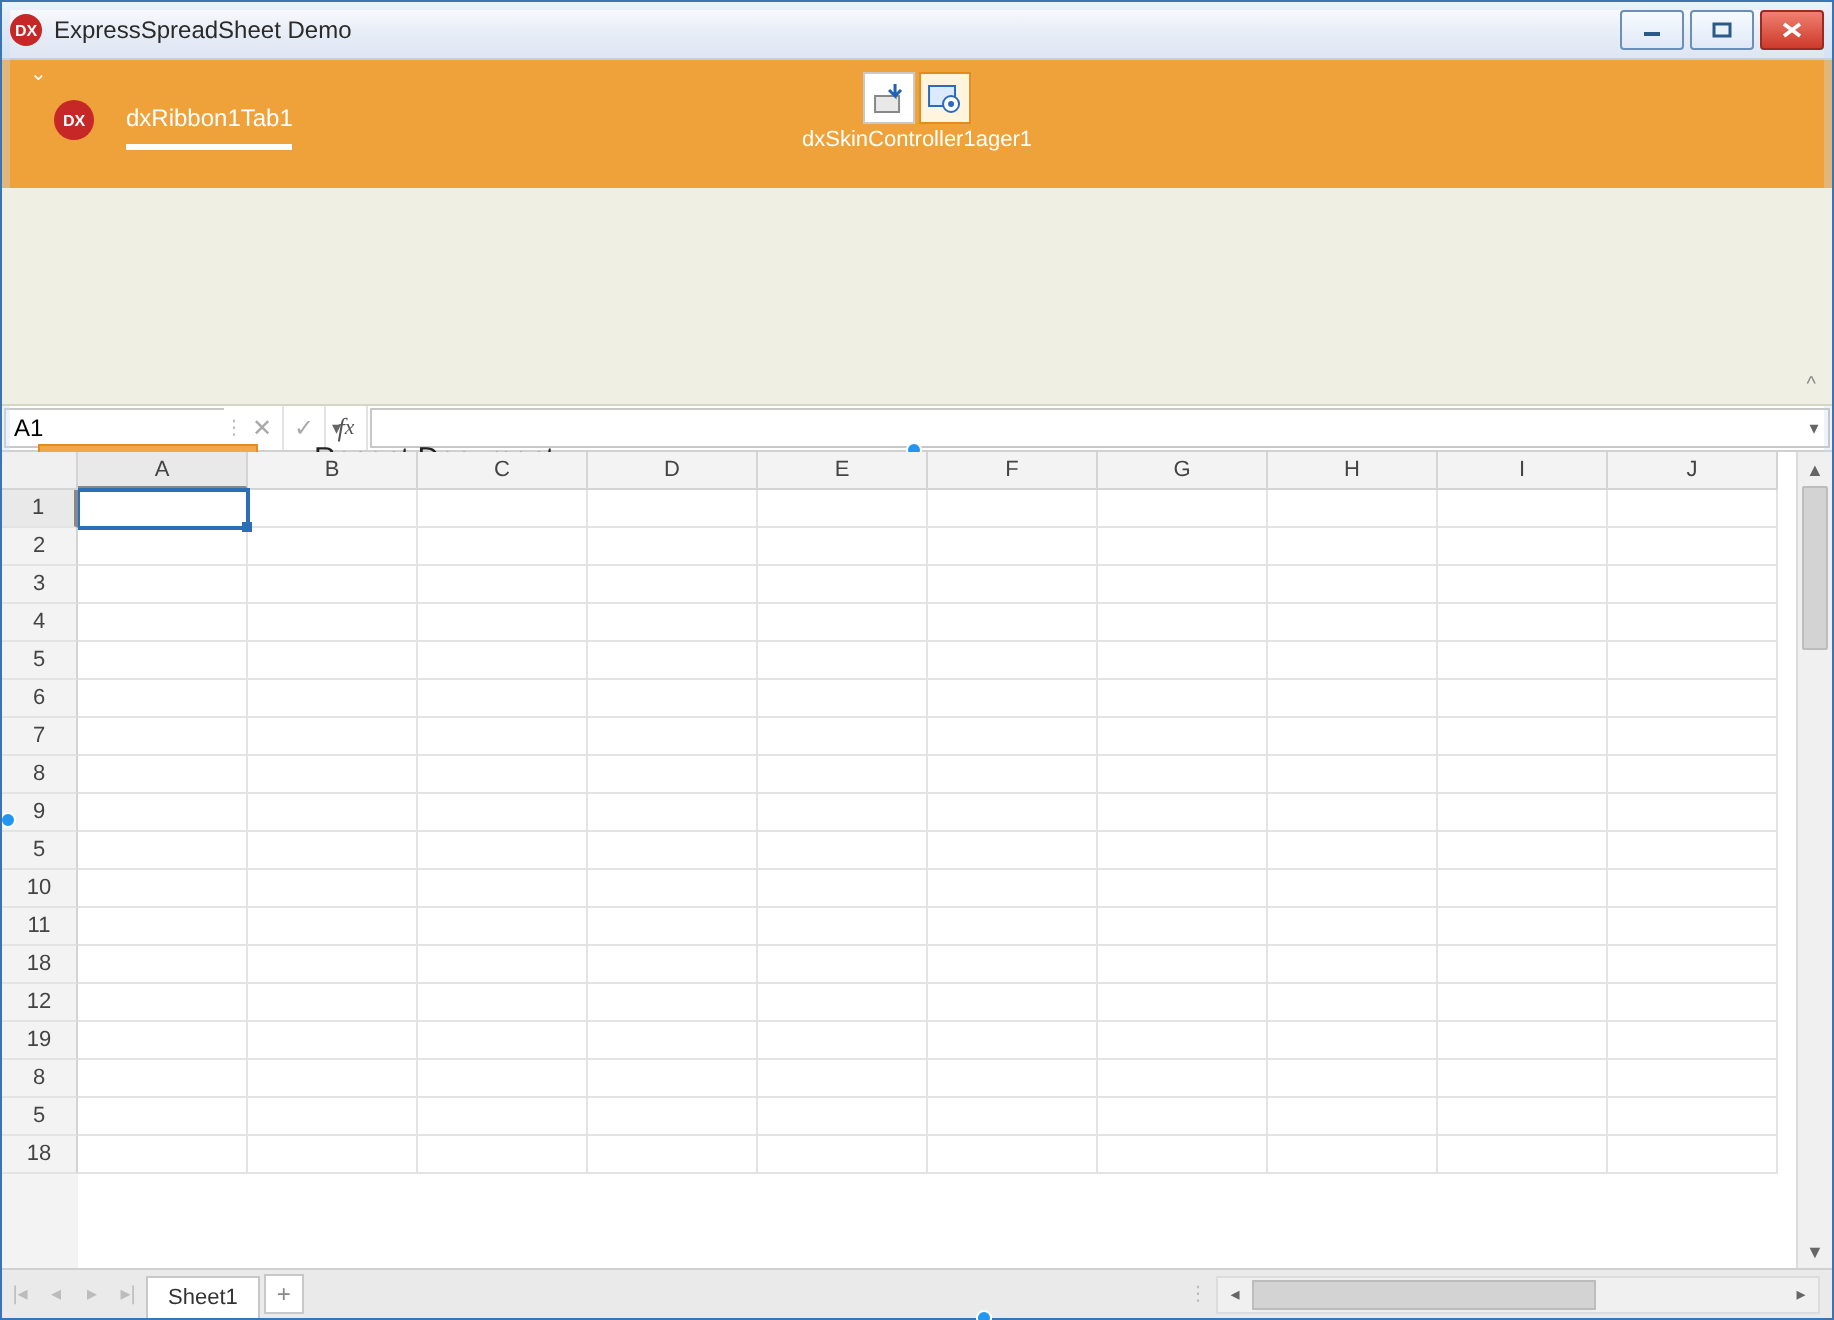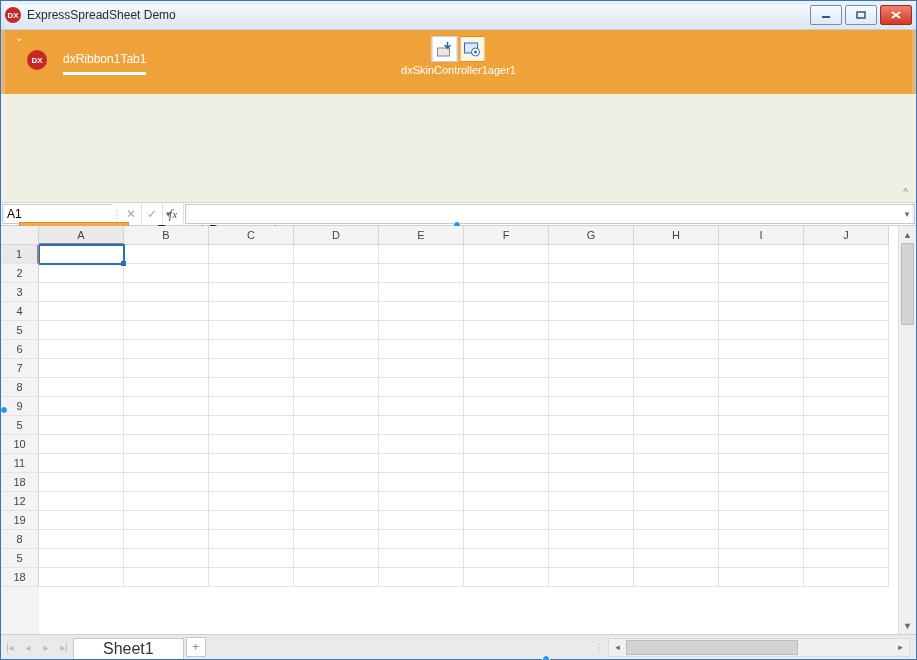--- a/index.html
+++ b/index.html
@@ -51,21 +51,21 @@
 .row{display:flex;height:19px}
 .cell{width:85px;flex-shrink:0;box-sizing:border-box;border-right:1px solid #e3e3e3;border-bottom:1px solid #e3e3e3}
 .sel-rect{position:absolute;border:2px solid #2b6fb6;box-sizing:border-box;pointer-events:none}
 .sel-handle{position:absolute;width:5px;height:5px;background:#2b6fb6;right:-3px;bottom:-3px}
 .vscroll{position:absolute;right:0;top:0;bottom:0;width:17px;background:#f0f0f0;border-left:1px solid #dcdcdc;display:flex;flex-direction:column}
 .vs-btn{height:17px;display:flex;align-items:center;justify-content:center;color:#666;font-size:9px;cursor:pointer;background:#f0f0f0}
 .vs-track{flex:1;position:relative}
 .vs-thumb{position:absolute;left:2px;right:2px;top:0;height:80px;background:#d3d3d3;border:1px solid #bcbcbc;border-radius:1px}
 .statusbar{height:24px;background:#eaeaea;border-top:1px solid #d0d0d0;display:flex;align-items:center;position:relative}
 .nav-btn{width:18px;height:18px;display:flex;align-items:center;justify-content:center;color:#bcbcbc;font-size:10px;cursor:pointer}
-.sheet-tab{height:20px;padding:0 29px;background:#fff;border:1px solid #c8c8c8;border-bottom:none;font-size:16px;display:flex;align-items:center;margin-top:2px;cursor:pointer}
+.sheet-tab{height:20px;padding:0 10px;background:#fff;border:1px solid #c8c8c8;border-bottom:none;font-size:11px;display:flex;align-items:center;margin-top:2px;cursor:pointer}
 .add-sheet{width:18px;height:18px;border:1px solid #c8c8c8;background:#fff;margin-left:2px;display:flex;align-items:center;justify-content:center;color:#888;cursor:pointer;font-size:12px}
 .status-spacer{flex:1;position:relative}
 .hscroll-grip{color:#bbb;font-size:10px;padding:0 4px;cursor:col-resize}
 .hscroll{display:flex;align-items:center;width:300px;height:17px;background:#f0f0f0;border:1px solid #dcdcdc;margin-right:6px}
 .hs-btn{width:17px;height:15px;display:flex;align-items:center;justify-content:center;color:#666;font-size:9px;cursor:pointer}
 .hs-track{flex:1;height:100%;position:relative}
 .hs-thumb{position:absolute;top:1px;bottom:1px;left:0;width:170px;background:#d3d3d3;border:1px solid #bcbcbc}
 .window-border{position:absolute;inset:0;pointer-events:none;box-shadow:inset 0 0 0 4px rgba(200,220,245,.35)}
 </style>
 </head>

